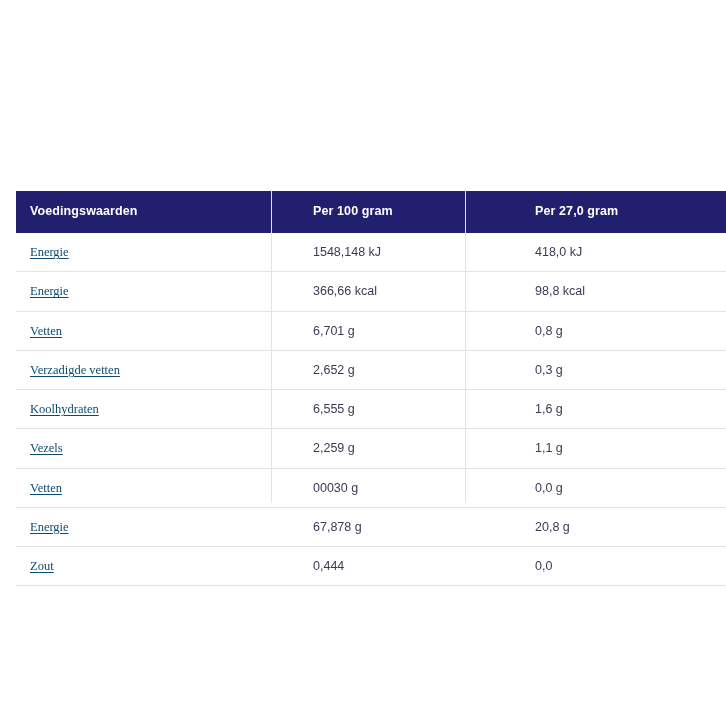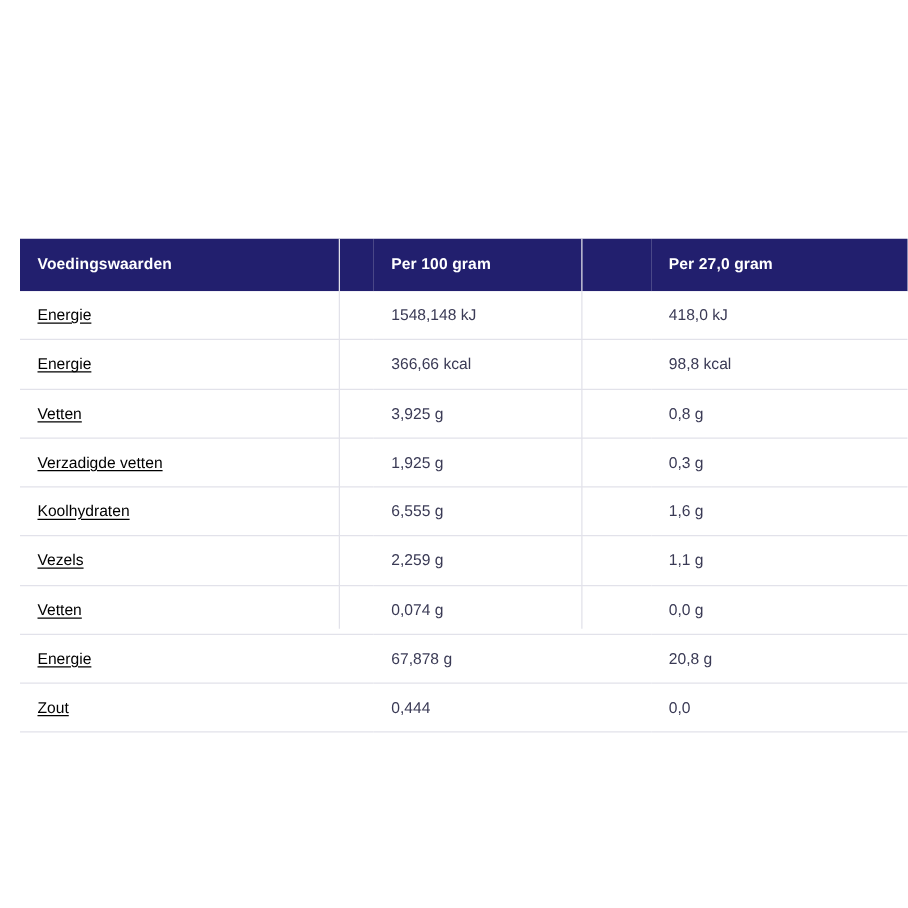--- a/index.html
+++ b/index.html
@@ -62,24 +62,25 @@
     vertical-align: middle;
     line-height: 1.3;
     background: #ffffff;
   }
 
   table.nutrition tbody tr:first-child td {
     border-top: none;
   }
 
   td.nutrient a {
-    color: #000000;
+    color: #0c4a6e;
     text-decoration: underline;
     text-underline-offset: 2px;
     font-size: 12.5px;
+    font-family: Liberation Serif, serif;
   }
 
   .side-rule {
     position: absolute;
     top: 191px;
     width: 1px;
     background: #e2e2ea;
   }
 </style>
 </head>
@@ -101,41 +102,41 @@
           <td>1548,148 kJ</td>
           <td>418,0 kJ</td>
         </tr>
         <tr>
           <td class="nutrient"><a href="#">Energie</a></td>
           <td>366,66 kcal</td>
           <td>98,8 kcal</td>
         </tr>
         <tr>
           <td class="nutrient"><a href="#">Vetten</a></td>
-          <td>3,925 g</td>
+          <td>6,701 g</td>
           <td>0,8 g</td>
         </tr>
         <tr>
           <td class="nutrient"><a href="#">Verzadigde vetten</a></td>
-          <td>1,925 g</td>
+          <td>2,652 g</td>
           <td>0,3 g</td>
         </tr>
         <tr>
           <td class="nutrient"><a href="#">Koolhydraten</a></td>
           <td>6,555 g</td>
           <td>1,6 g</td>
         </tr>
         <tr>
           <td class="nutrient"><a href="#">Vezels</a></td>
           <td>2,259 g</td>
           <td>1,1 g</td>
         </tr>
         <tr>
           <td class="nutrient"><a href="#">Vetten</a></td>
-          <td>0,074 g</td>
+          <td>00030 g</td>
           <td>0,0 g</td>
         </tr>
         <tr>
           <td class="nutrient"><a href="#">Energie</a></td>
           <td>67,878 g</td>
           <td>20,8 g</td>
         </tr>
         <tr>
           <td class="nutrient"><a href="#">Zout</a></td>
           <td>0,444</td>

